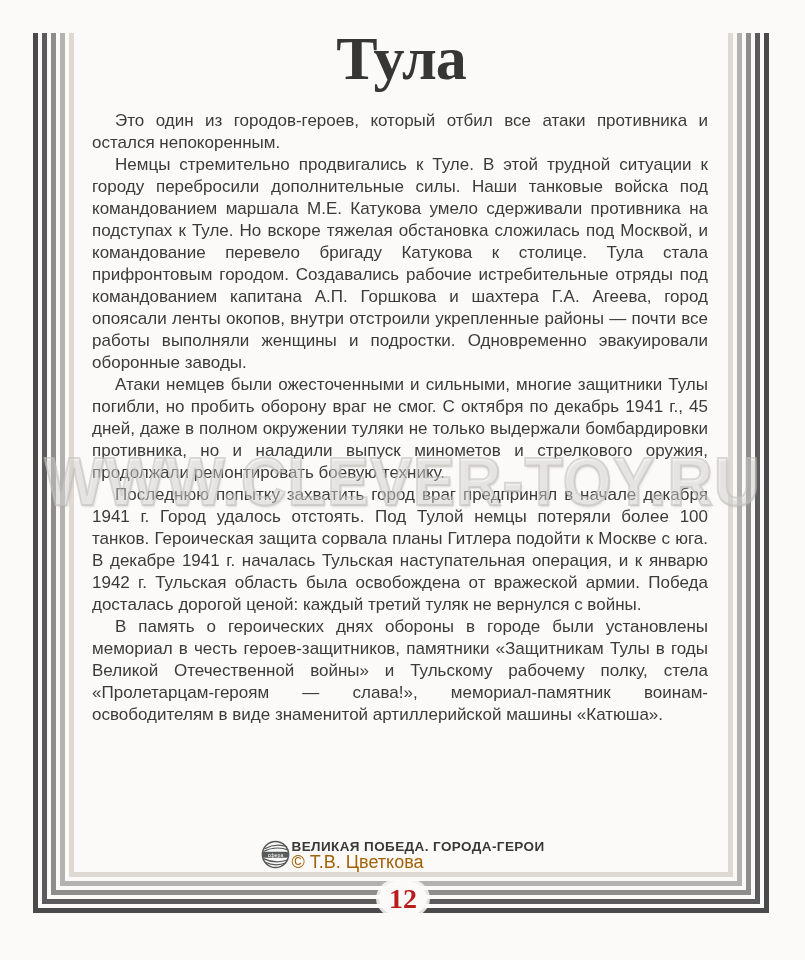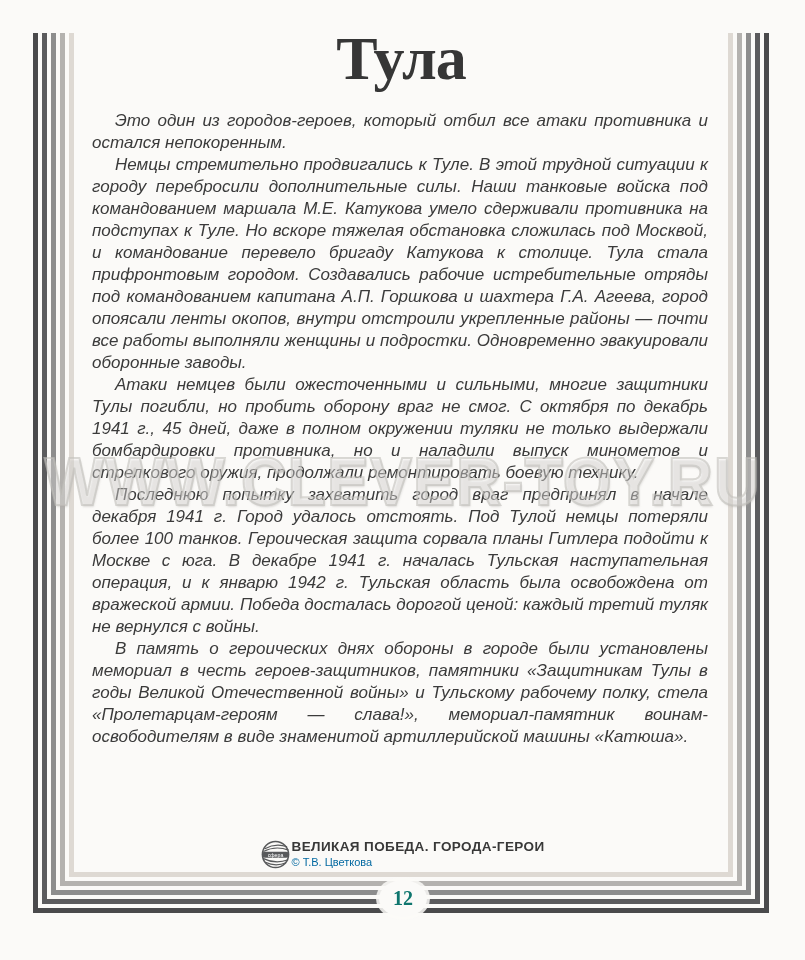--- a/index.html
+++ b/index.html
@@ -46,21 +46,20 @@
     font-size:17px;
     line-height:22px;
     color:#3b3b3b;
     text-align:justify;
     hyphens:auto;
     -webkit-hyphens:auto;
   }
   .bodytext p{
     margin:0;
     text-indent:23px;
-    font-style:italic;
   }
   .watermark{
     position:absolute;
     left:0;right:0;top:445px;
     text-align:center;
     font-size:63px;
     font-weight:bold;
     letter-spacing:1px;
     color:rgba(255,255,255,0.22);
     -webkit-text-stroke:2px rgba(194,191,187,0.60);
@@ -79,38 +78,38 @@
   .footer .logo{flex:0 0 auto;width:31px;height:31px;}
   .footer .fcol{display:flex;flex-direction:column;justify-content:center;}
   .series{
     font-size:13.5px;
     font-weight:bold;
     letter-spacing:0.4px;
     color:#383838;
     line-height:16px;
   }
   .copyright{
-    font-size:11px;
-    color:#0369a1;
+    font-size:18px;
+    color:#a16207;
     line-height:15px;
   }
   .pagenum{
     position:absolute;
     left:379px;top:880px;
     width:48px;height:37px;
     background:#fbfaf8;
     border-radius:50%;
     box-shadow:0 0 0 3px rgba(251,250,248,0.85);
     display:flex;
     align-items:center;
     justify-content:center;
     font-family:"Liberation Serif",serif;
     font-weight:bold;
-    font-size:20px;
-    color:#0f766e;
+    font-size:28px;
+    color:#b91c1c;
   }
 </style>
 </head>
 <body>
 
 <div class="page">
 
   <div class="frame f0" style="border-color: rgb(74, 74, 76);"></div>
   <div class="frame f1" style="border-color: rgb(91, 91, 93);"></div>
   <div class="frame f2" style="border-color: rgb(141, 141, 141);"></div>

